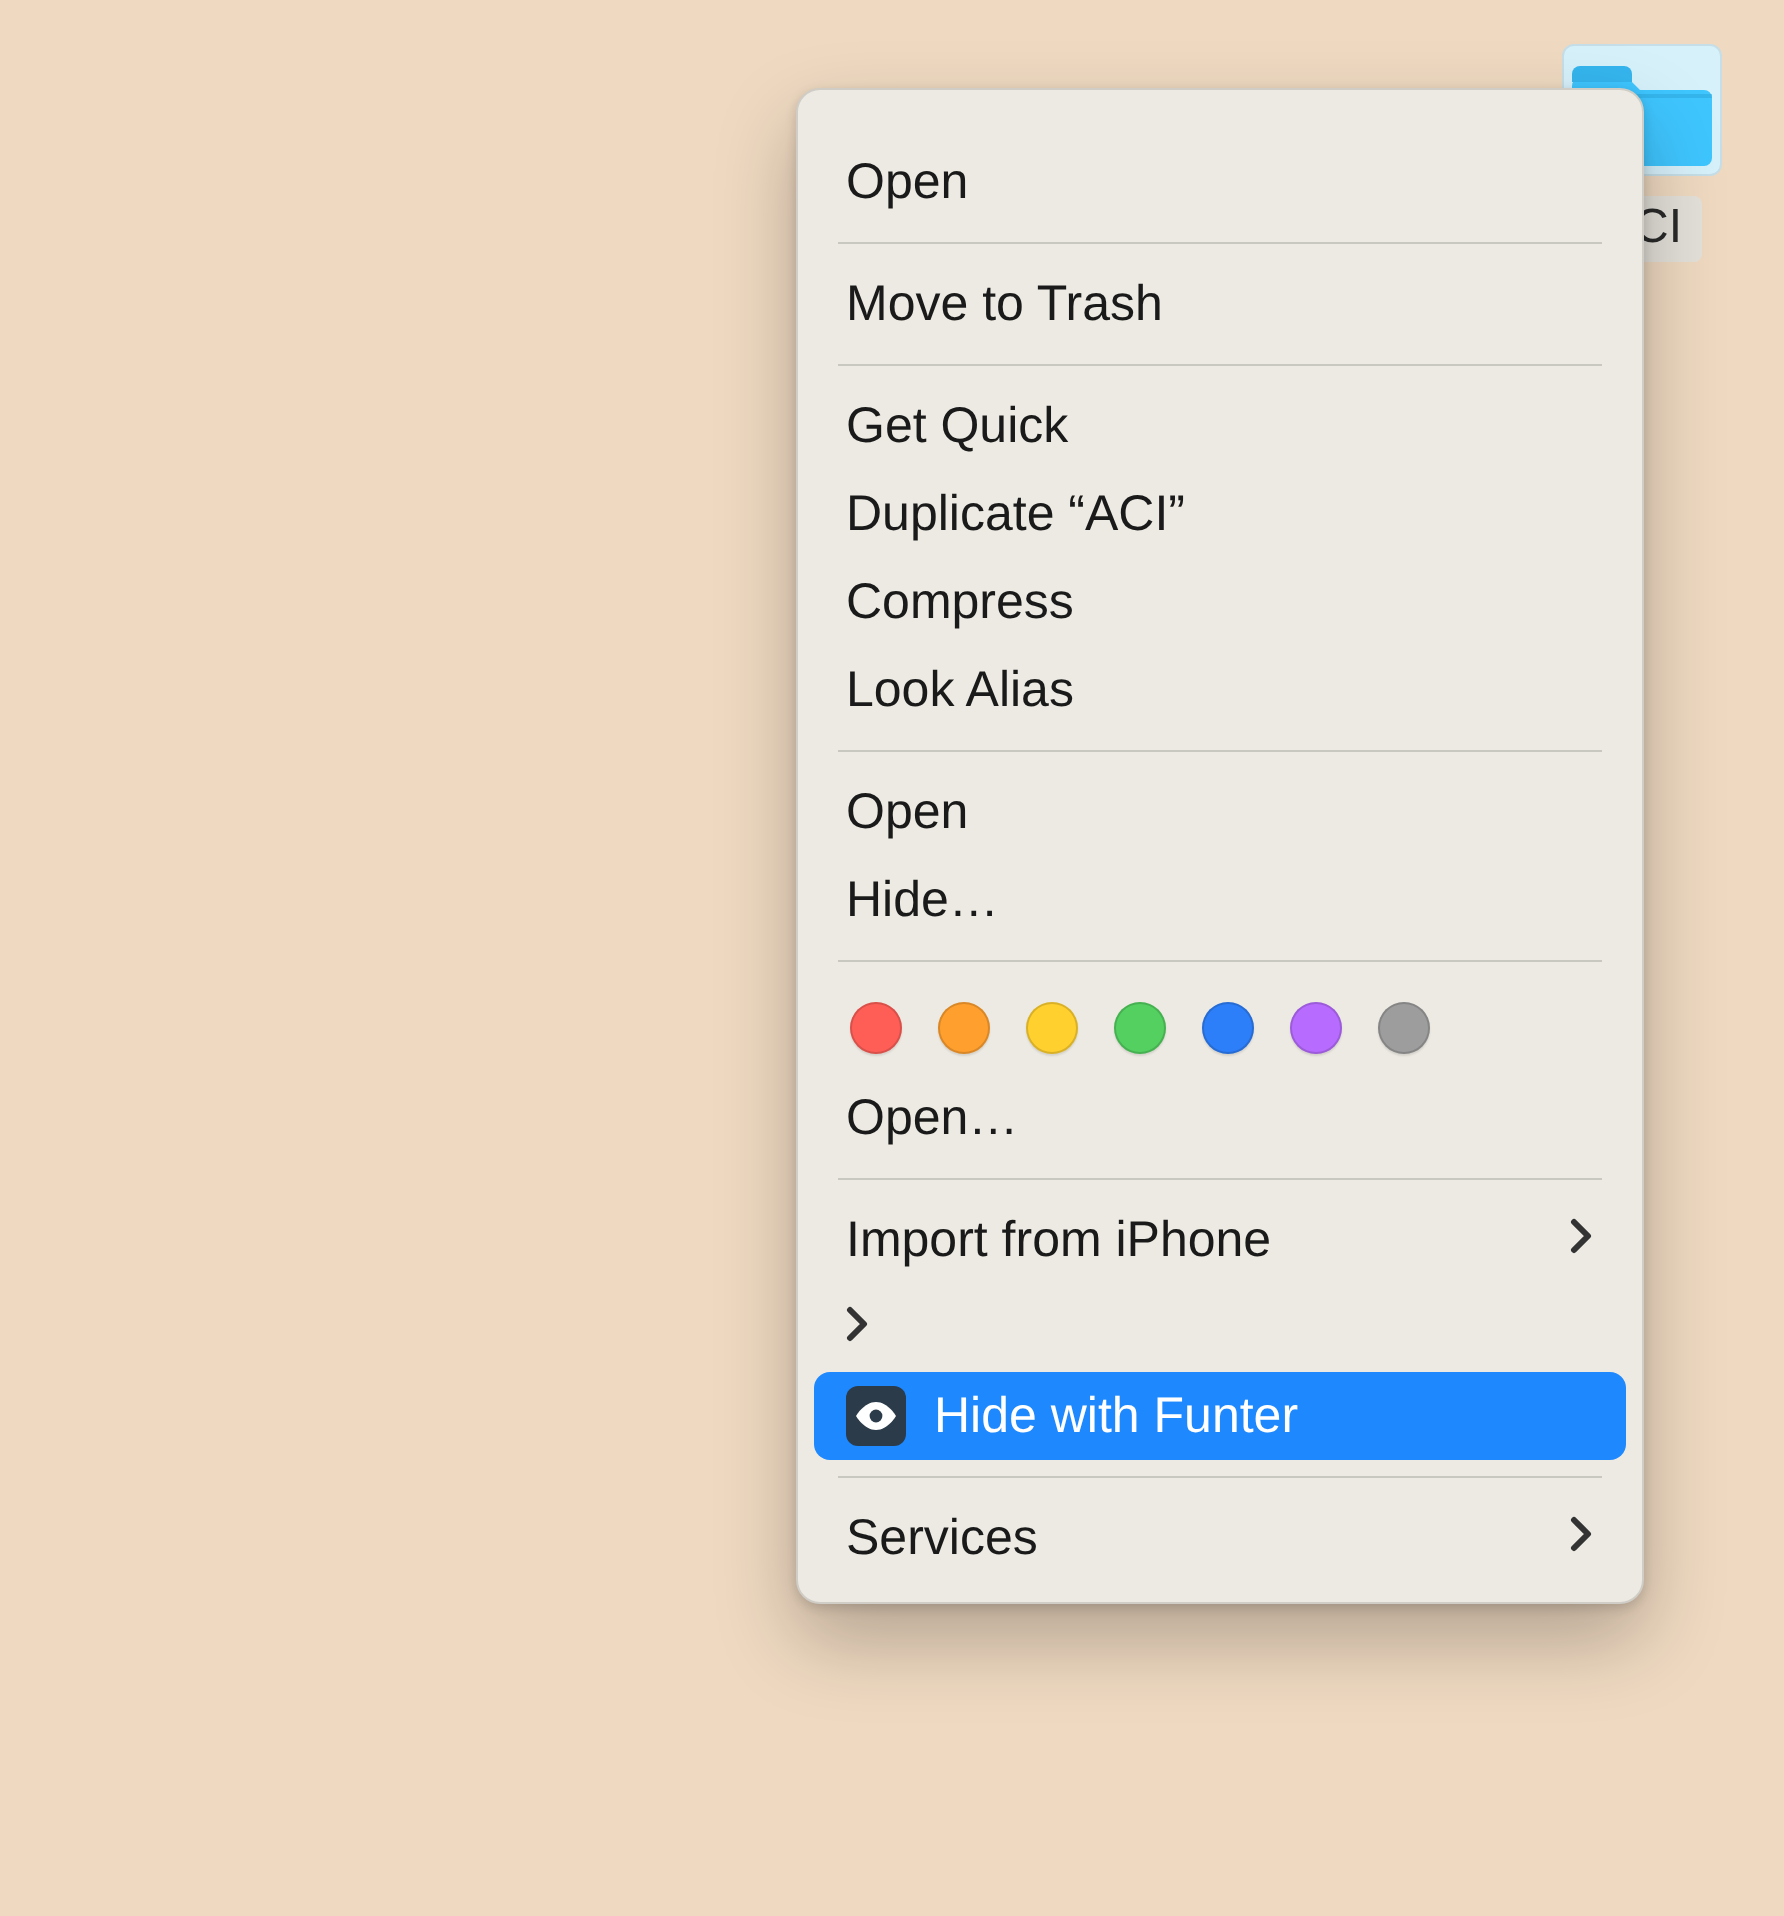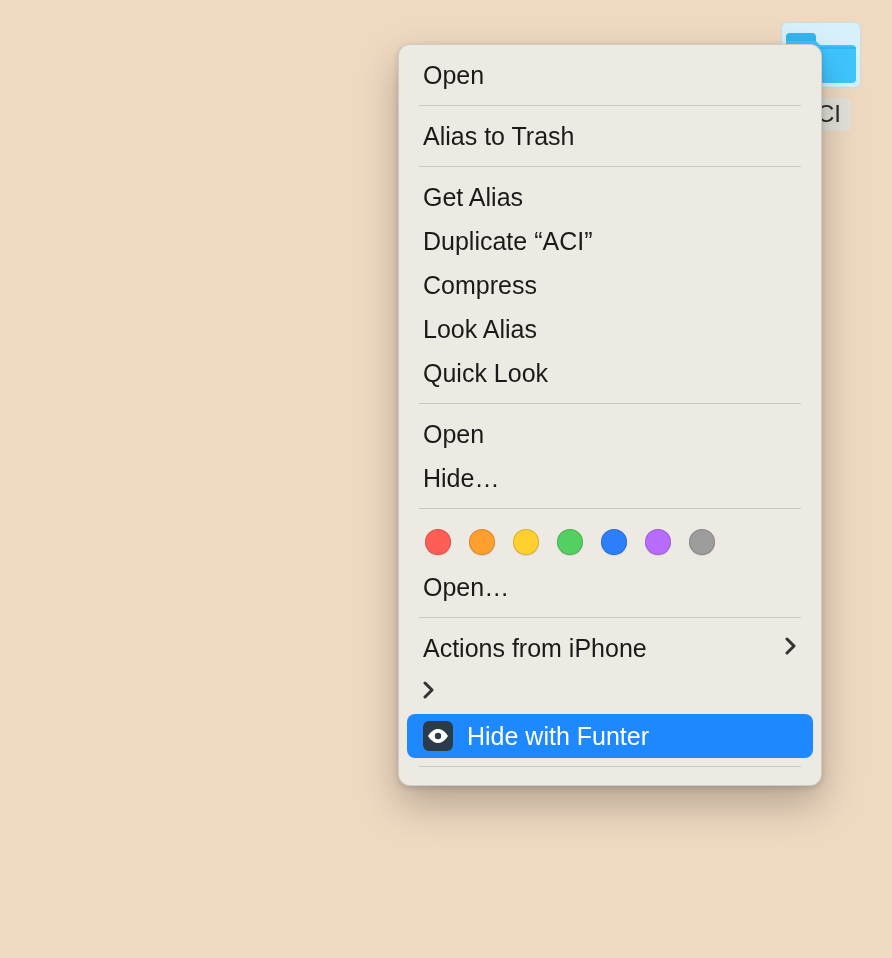--- a/index.html
+++ b/index.html
@@ -47,21 +47,21 @@
   
   .menu {
     position: absolute;
     left: 398px;
     top: 44px;
     width: 424px;
     background: #eceae2;
     border: 1px solid rgba(0,0,0,0.12);
     border-radius: 12px;
     box-shadow: 0 18px 40px rgba(0,0,0,0.25), 0 2px 6px rgba(0,0,0,0.15);
-    padding: 8px 0 10px 0;
+    padding: 24px 0 10px 0;
     box-sizing: border-box;
     color: #1a1a1a;
   }
 
   .item {
     font-size: 25px;
     line-height: 44px;
     padding: 0 24px;
     display: flex;
     align-items: center;
@@ -133,39 +133,36 @@
 
 <div class="menu">
 
   <div class="item">
     <span class="label">Open</span>
   </div>
 
   <div class="sep"></div>
 
   <div class="item">
-    <span class="label">Alias to Trash</span>
-  </div>
-
-  <div class="sep"></div>
-
-  <div class="item">
-    <span class="label">Get Alias</span>
+    <span class="label">Move to Trash</span>
+  </div>
+
+  <div class="sep"></div>
+
+  <div class="item">
+    <span class="label">Get Quick</span>
   </div>
   <div class="item">
     <span class="label">Duplicate “ACI”</span>
   </div>
   <div class="item">
     <span class="label">Compress</span>
   </div>
   <div class="item">
     <span class="label">Look Alias</span>
-  </div>
-  <div class="item">
-    <span class="label">Quick Look</span>
   </div>
 
   <div class="sep"></div>
 
   <div class="item">
     <span class="label">Open</span>
   </div>
   <div class="item">
     <span class="label">Hide…</span>
   </div>
@@ -182,21 +179,21 @@
     <div class="tag-dot" style="background:#9d9d9d"></div>
   </div>
 
   <div class="item">
     <span class="label">Open…</span>
   </div>
 
   <div class="sep"></div>
 
   <div class="item">
-    <span class="label">Actions from iPhone</span>
+    <span class="label">Import from iPhone</span>
     <span class="chev">
       <svg width="12" height="18" viewBox="0 0 12 18">
           <path d="M2 2 L9 9 L2 16" fill="none" stroke="#333" stroke-width="3" stroke-linecap="round" stroke-linejoin="round"></path>
         </svg>
     </span>
   </div>
   <div class="item">
     <span class="chev">
       <svg width="12" height="18" viewBox="0 0 12 18">
           <path d="M2 2 L9 9 L2 16" fill="none" stroke="#333" stroke-width="3" stroke-linecap="round" stroke-linejoin="round"></path>
@@ -209,14 +206,22 @@
       <svg width="20" height="14" viewBox="0 0 20 14">
         <path d="M10 0 C4 0 0 7 0 7 s4 7 10 7 10-7 10-7 S16 0 10 0z" fill="#ffffff"></path>
         <circle cx="10" cy="7" r="3.2" fill="#2b3b4a"></circle>
       </svg>
     </span>
     <span class="label">Hide with Funter</span>
   </div>
 
   <div class="sep"></div>
 
+  <div class="item">
+    <span class="label">Services</span>
+    <span class="chev">
+      <svg width="12" height="18" viewBox="0 0 12 18">
+          <path d="M2 2 L9 9 L2 16" fill="none" stroke="#333" stroke-width="3" stroke-linecap="round" stroke-linejoin="round"></path>
+        </svg>
+    </span>
+  </div>
 
 </div>
 
 </body></html>

